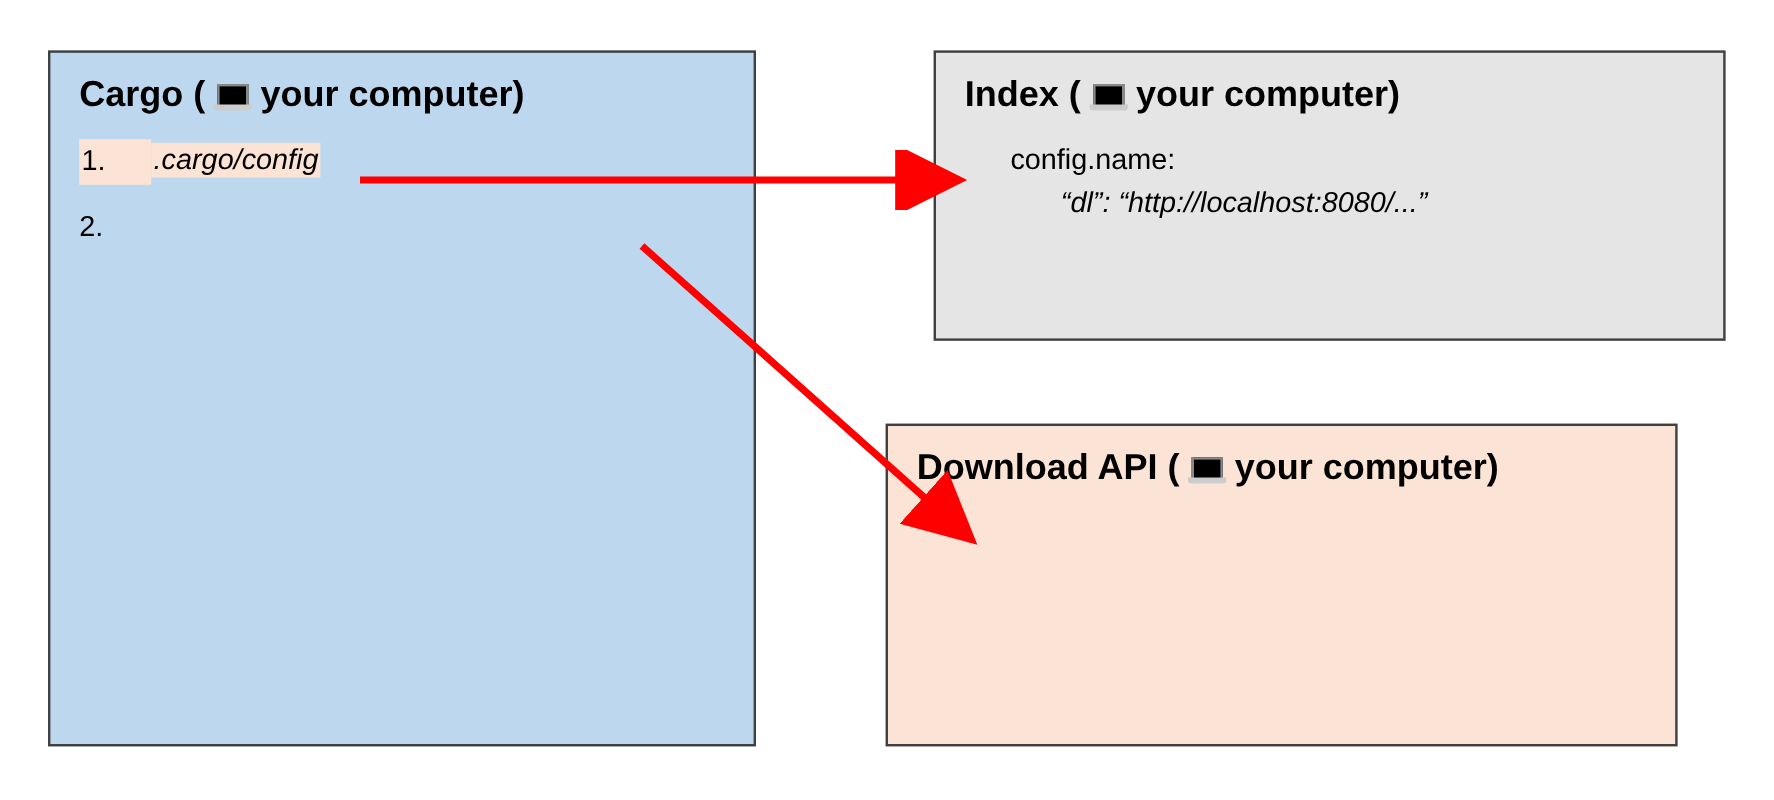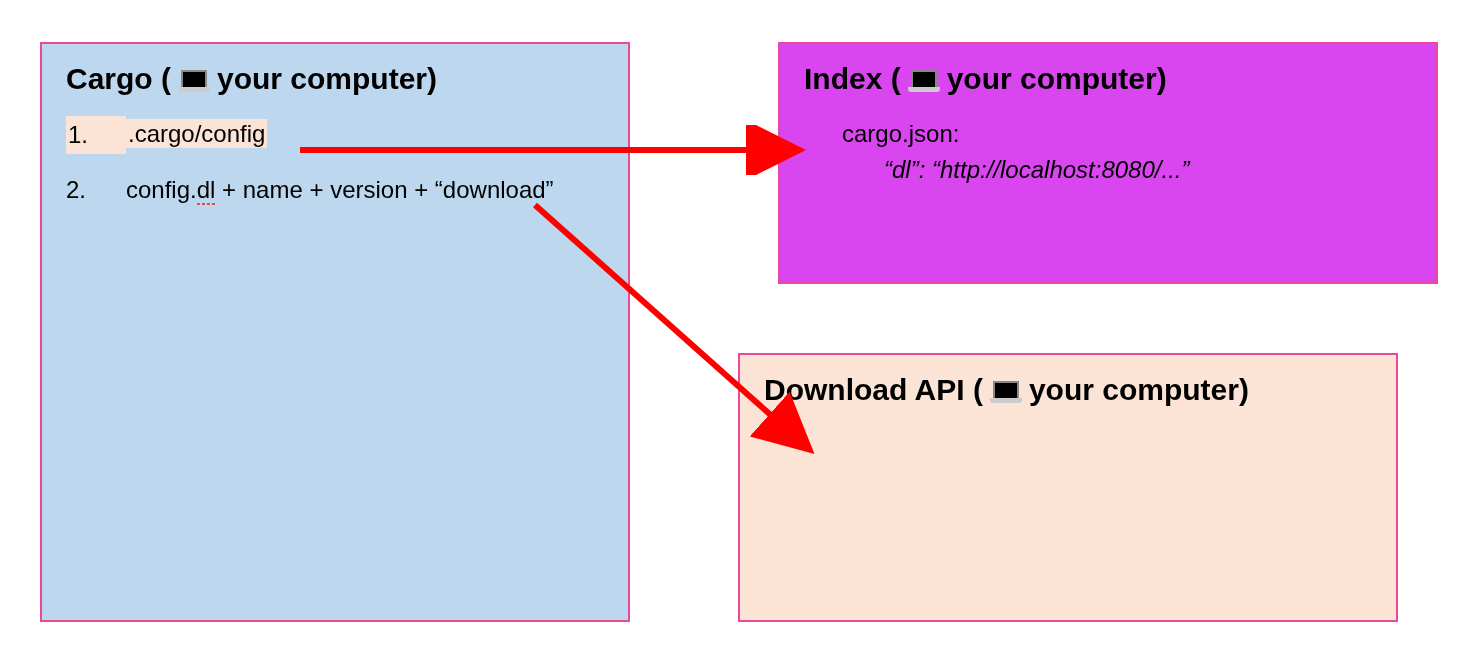--- a/index.html
+++ b/index.html
@@ -9,36 +9,36 @@
     }
     body {
       font-family: Arial, Helvetica, sans-serif;
       background: #ffffff;
       width: 1478px;
       height: 667px;
       position: relative;
     }
     .box {
       position: absolute;
-      border: 2px solid #ec4899;
+      border: 2px solid #404040;
       padding: 18px 24px;
     }
     .box-cargo {
       left: 40px;
       top: 42px;
       width: 590px;
       height: 580px;
       background: #bdd7ee;
     }
     .box-index {
       left: 778px;
       top: 42px;
       width: 660px;
       height: 242px;
-      background: #d946ef;
+      background: #e5e5e5;
     }
     .box-download {
       left: 738px;
       top: 353px;
       width: 660px;
       height: 269px;
       background: #fbe4d5;
     }
     .title {
       font-size: 30px;
@@ -87,20 +87,21 @@
       align-items: flex-start;
       margin-bottom: 18px;
       line-height: 1.5;
     }
     .ol-num {
       width: 60px;
       flex-shrink: 0;
     }
     .ol-text {
       flex: 1;
+      font-style: italic;
     }
     .highlight {
       background: #fbe4d5;
       padding: 1px 2px;
       display: inline;
     }
     .underline-red {
       position: relative;
     }
     .underline-red::after {
@@ -138,34 +139,31 @@
   </div>
   <ol class="ol">
     <li>
       <span class="ol-num highlight">1.</span>
       <span class="ol-text">
         <span class="highlight">.cargo/config</span>
       </span>
     </li>
     <li>
       <span class="ol-num">2.</span>
-      <span class="ol-text">
-        <span>config.</span><span class="underline-red">dl</span><span> + name + version + “download”</span>
-      </span>
     </li>
   </ol>
 </div>
 
 <div class="box box-index">
   <div class="title">
     <span>Index (</span>
     <span class="icon-laptop"></span>
     <span> your computer)</span>
   </div>
-  <div class="body-text">cargo.json:</div>
+  <div class="body-text">config.name:</div>
   <div class="body-text indent">“dl”: “http://localhost:8080/...”</div>
 </div>
 
 <div class="box box-download">
   <div class="title">
     <span>Download API (</span>
     <span class="icon-laptop"></span>
     <span> your computer)</span>
   </div>
 </div>

